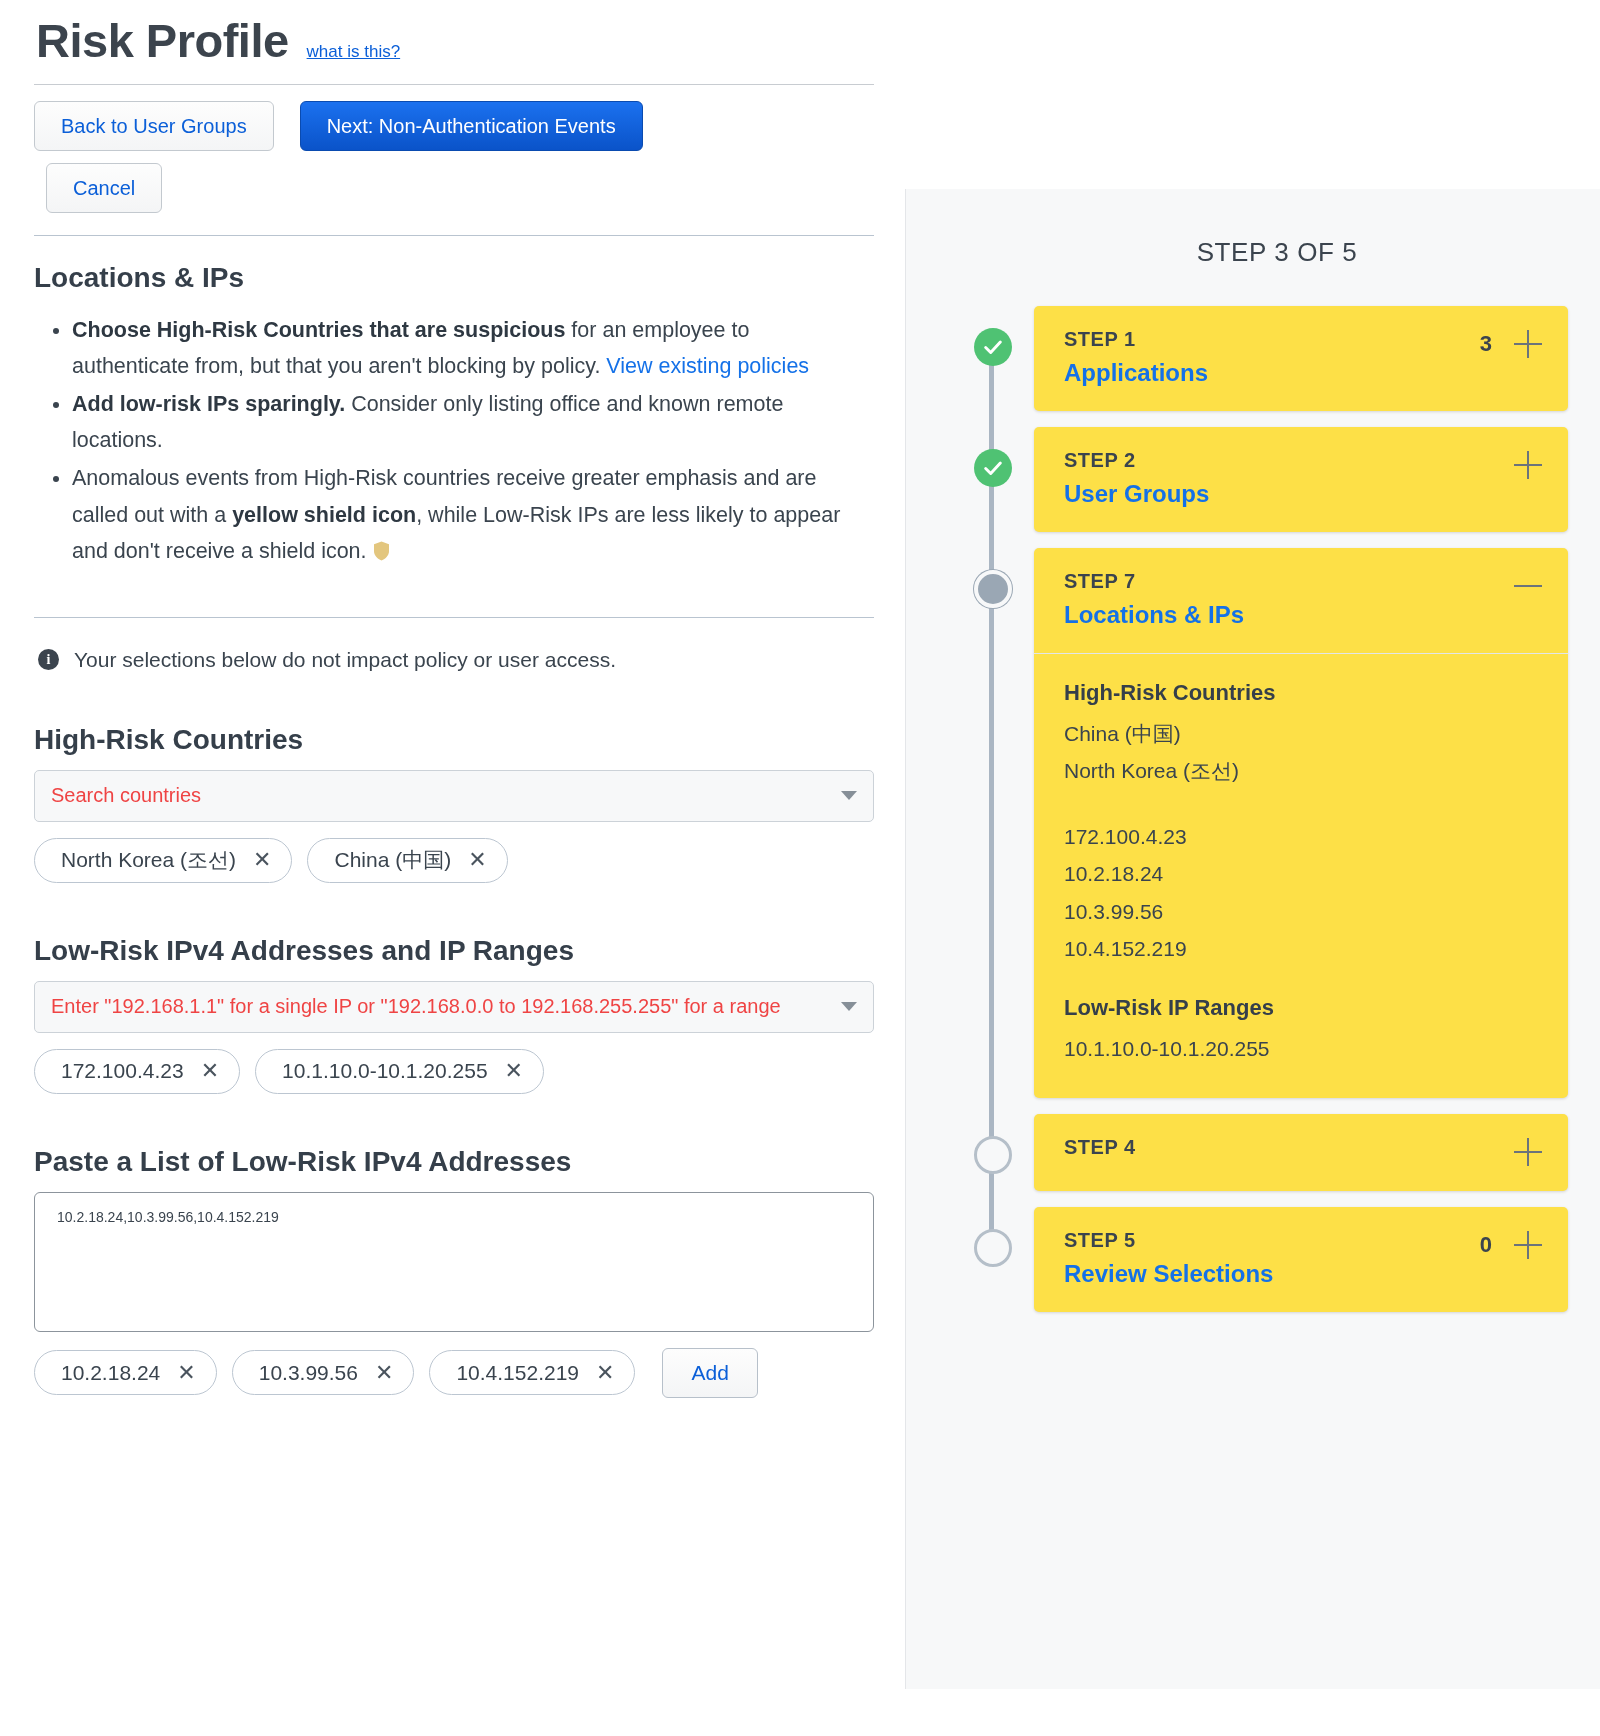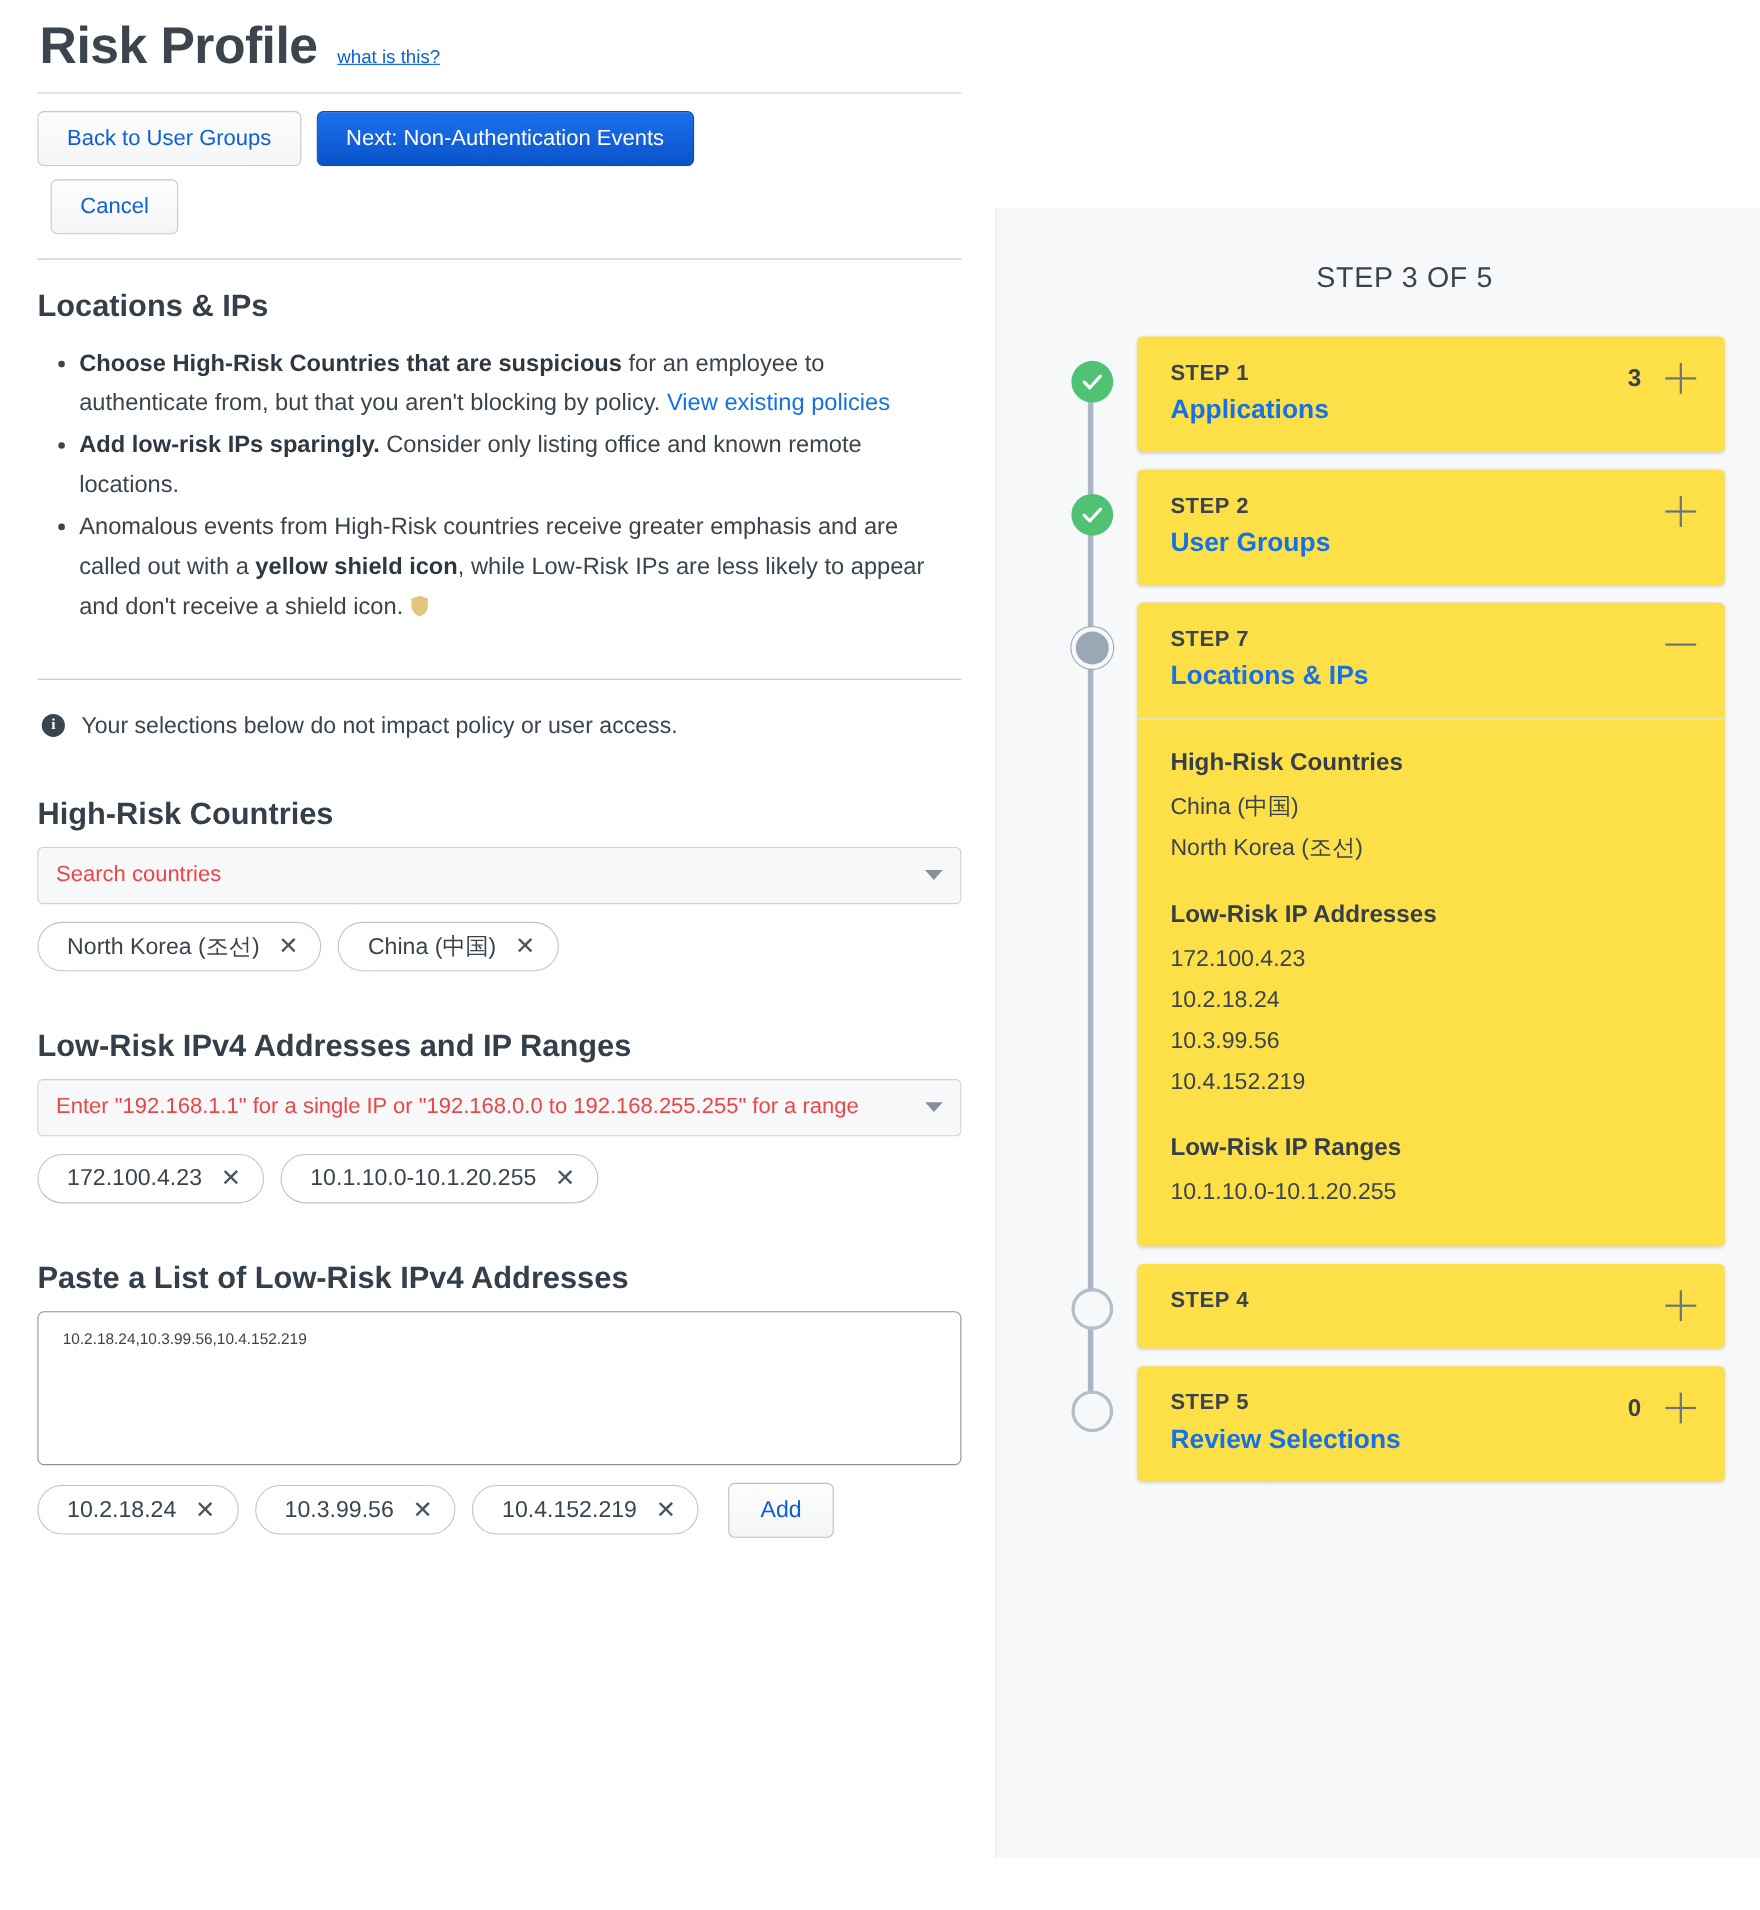--- a/index.html
+++ b/index.html
@@ -45,21 +45,21 @@
   }
 
   
   .layout { display: flex; align-items: flex-start; }
   .left {
     width: 905px;
     padding: 0 0 0 34px;
     flex: 0 0 905px;
   }
 
-  .btn-row { display: flex; gap: 14px; margin-top: 16px; }
+  .btn-row { display: flex; gap: 26px; margin-top: 16px; }
   .btn {
     font-family: "Liberation Sans", sans-serif;
     font-size: 20px;
     border-radius: 6px;
     padding: 13px 26px;
     cursor: pointer;
     line-height: 1.1;
   }
   .btn-secondary {
     background: linear-gradient(#fdfdfd,#f4f5f6);
@@ -470,21 +470,20 @@
                 <span class="pm-icon"></span>
               </div>
             </div>
             <div class="card-body">
               <div class="body-group">
                 <div class="body-title">High-Risk Countries</div>
                 <div class="body-line">China (中国)</div>
                 <div class="body-line">North Korea (조선)</div>
               </div>
               <div class="body-group">
-                <div class="body-title">Low-Risk IP Addresses</div>
                 <div class="body-line">172.100.4.23</div>
                 <div class="body-line">10.2.18.24</div>
                 <div class="body-line">10.3.99.56</div>
                 <div class="body-line">10.4.152.219</div>
               </div>
               <div class="body-group">
                 <div class="body-title">Low-Risk IP Ranges</div>
                 <div class="body-line">10.1.10.0-10.1.20.255</div>
               </div>
             </div>

